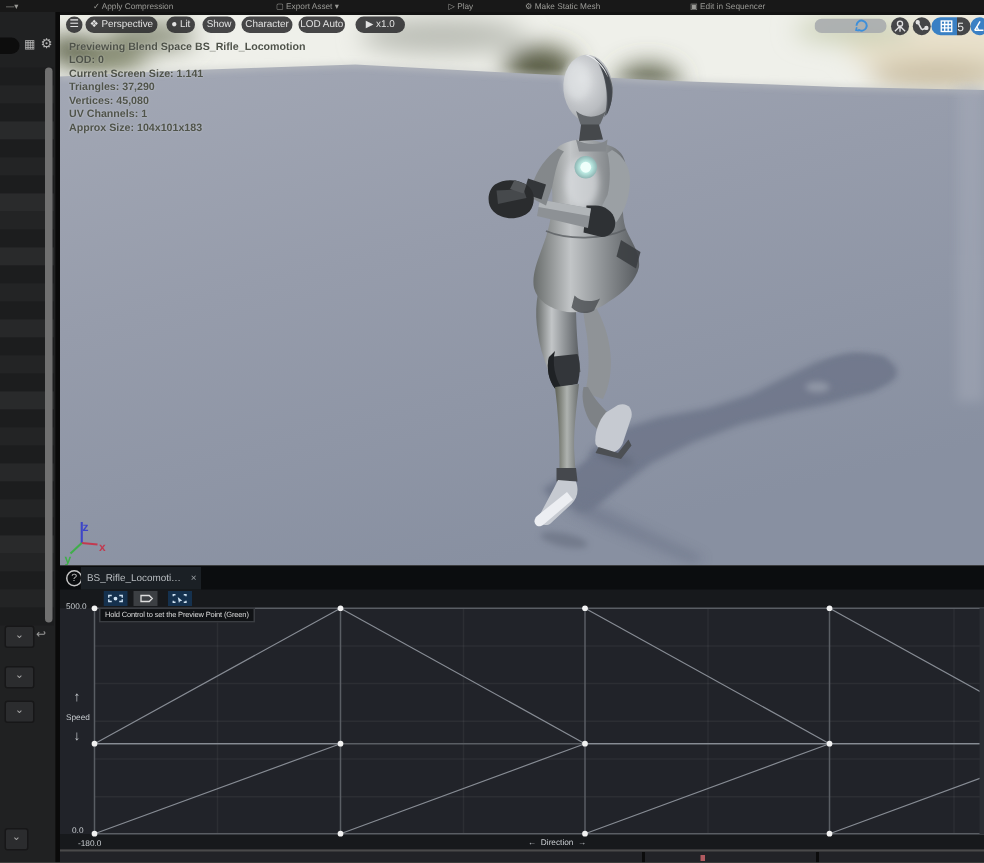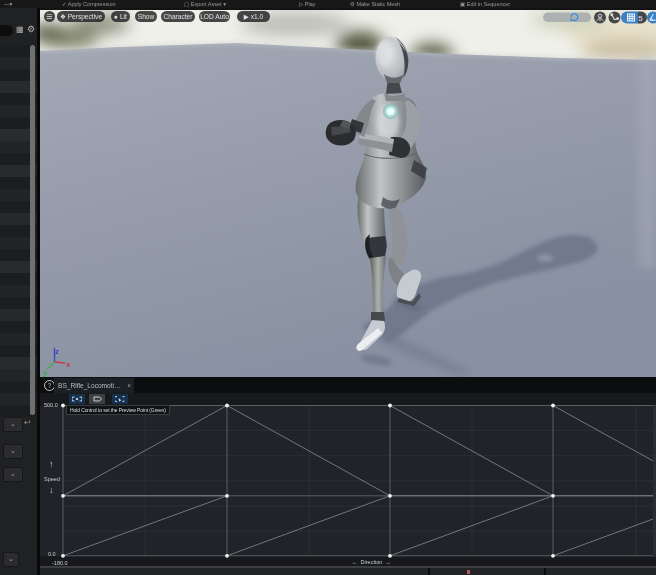--- a/index.html
+++ b/index.html
@@ -258,20 +258,29 @@
         <line x1="89.1" y1="4" x2="89.1" y2="11"></line>
     </g>
     <text x="95.2" y="10.5" font-size="8" fill="#e8e8e8" font-family="Liberation Sans">5</text>
     <circle cx="110" cy="7.5" r="6" fill="#3a80c4"></circle>
     <g stroke="#fff" stroke-width="1" fill="none">
       <path d="M106.8,10.2 L110.4,4.2 M106.8,10.2 L112.6,10.2"></path>
       <path d="M109.3,10.2 a4,4 0 0 0 -1.2,-2.4" stroke-width="0.8"></path>
     </g>
   </svg>
   
+  <div id="stats">
+    Previewing Blend Space BS_Rifle_Locomotion<br>
+    LOD: 0<br>
+    Current Screen Size: 1.141<br>
+    Triangles: 37,290<br>
+    Vertices: 45,080<br>
+    UV Channels: 1<br>
+    Approx Size: 104x101x183
+  </div>
 </div>
 
 <div id="bottom" class="abs">
   <div id="tabbar">
     <div style="position:absolute;left:4px;top:3px;width:9px;height:9px;border:1px solid #c5c5c5;border-radius:50%;color:#c5c5c5;font-size:7px;line-height:9px;text-align:center;">?</div>
     <div id="tab">BS_Rifle_Locomoti…<span style="position:absolute;right:3px;top:0;color:#9b9fa3;">×</span></div>
   </div>
   <svg style="position:absolute;left:29px;top:16.5px;" width="62" height="10" viewBox="0 0 62 10">
     <rect x="0" y="0" width="16" height="10" fill="#15314e"></rect>
     <g stroke="#cfe2f2" stroke-width="0.9" fill="none">

